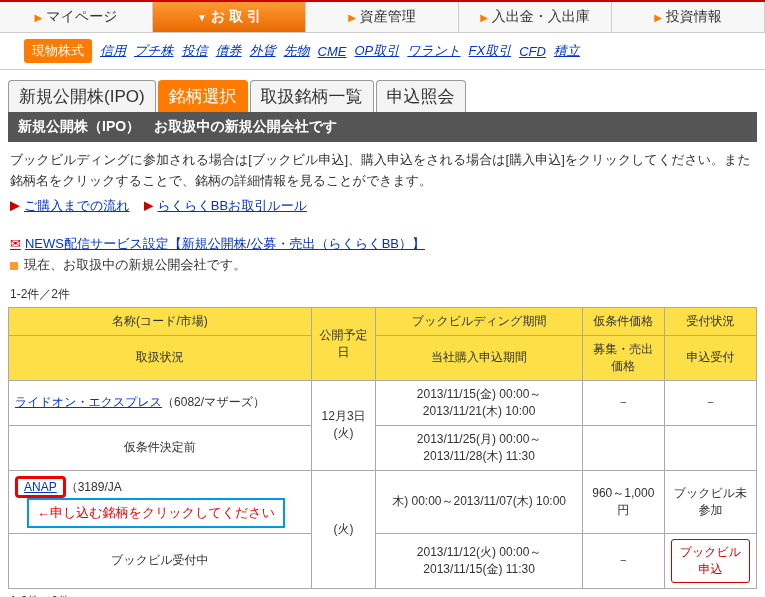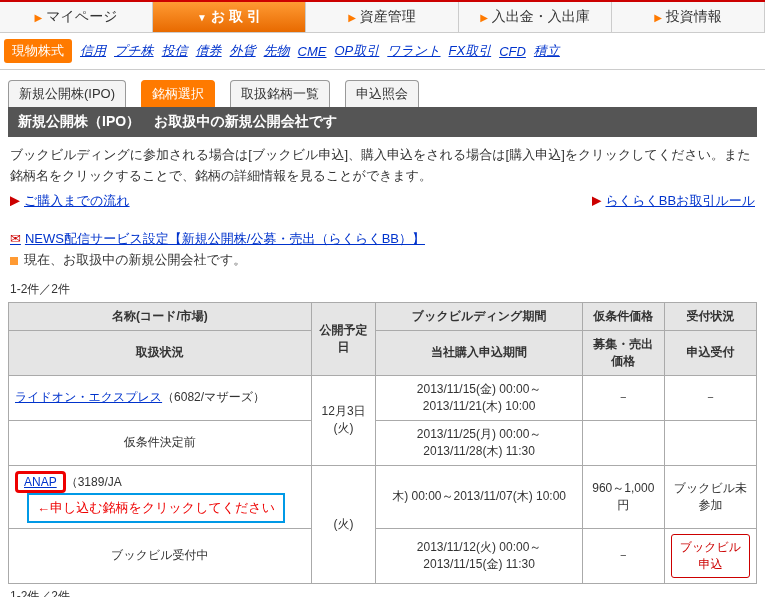--- a/index.html
+++ b/index.html
@@ -35,38 +35,38 @@
     background: linear-gradient(#ff9a33, #e86a00);
     color: #fff;
     font-weight: bold;
   }
   .topnav .arrow { color: #ff7a00; font-size: 10px; }
   .topnav .tab.active .arrow { color: #fff; }
   .subnav {
     display: flex;
     align-items: center;
     gap: 8px;
-    padding: 6px 4px;
+    padding: 6px 24px;
     border-bottom: 1px solid #ccc;
     font-size: 13px;
     flex-wrap: wrap;
   }
   .subnav .pill {
     background: #ff7a00;
     color: #fff;
     padding: 3px 8px;
     border-radius: 3px;
     text-decoration: none;
   }
   .subnav a { text-decoration: underline; font-style: italic; }
   .tabbar {
     display: flex;
-    gap: 15px;
+    gap: 2px;
     margin: 10px 8px 0 8px;
-    font-size: 13px;
+    font-size: 17px;
   }
   .tabbar .t {
     border: 1px solid #999;
     border-bottom: none;
     padding: 4px 10px;
     background: #f4f4f4;
     border-radius: 4px 4px 0 0;
     cursor: pointer;
   }
   .tabbar .t.sel {
@@ -77,21 +77,21 @@
   }
   .titlebar {
     background: #555;
     color: #fff;
     font-weight: bold;
     padding: 6px 10px;
     margin: 0 8px;
     font-size: 14px;
   }
   .content { padding: 8px 10px; line-height: 1.6; }
-  .linkrow { display: flex; gap: 14px; margin-top: 4px; justify-content: space-between; }
+  .linkrow { display: flex; gap: 14px; margin-top: 4px; }
   .linkrow .ic::before {
     content: "";
     display: inline-block;
     width: 10px; height: 10px;
     background: #c00;
     margin-right: 4px;
     clip-path: polygon(0 0,100% 50%,0 100%);
     vertical-align: middle;
   }
   .newsrow { text-align: left; margin-top: 18px; }
@@ -113,21 +113,21 @@
     width: calc(100% - 16px);
     margin: 4px 8px;
     font-size: 12px;
   }
   table.data th, table.data td {
     border: 1px solid #aaa;
     padding: 5px 6px;
     text-align: center;
     vertical-align: middle;
   }
-  table.data th { background: #e5e5e5; font-weight: bold; }
+  table.data th { background: #fde047; font-weight: normal; }
   .left { text-align: left !important; padding-left: 8px; }
   .red-round {
     border: 3px solid #e00;
     border-radius: 4px;
     padding: 1px 6px;
     display: inline-block;
   }
   .blue-box {
     border: 2px solid #0099e6;
     color: #e00;

